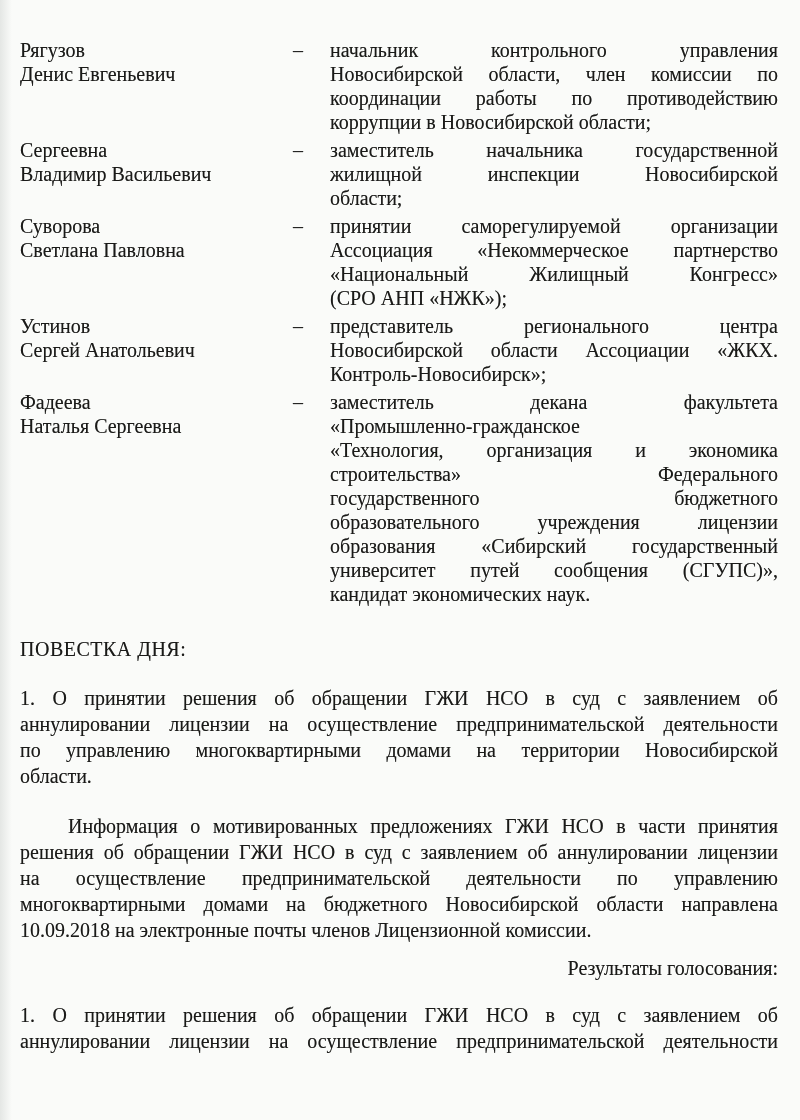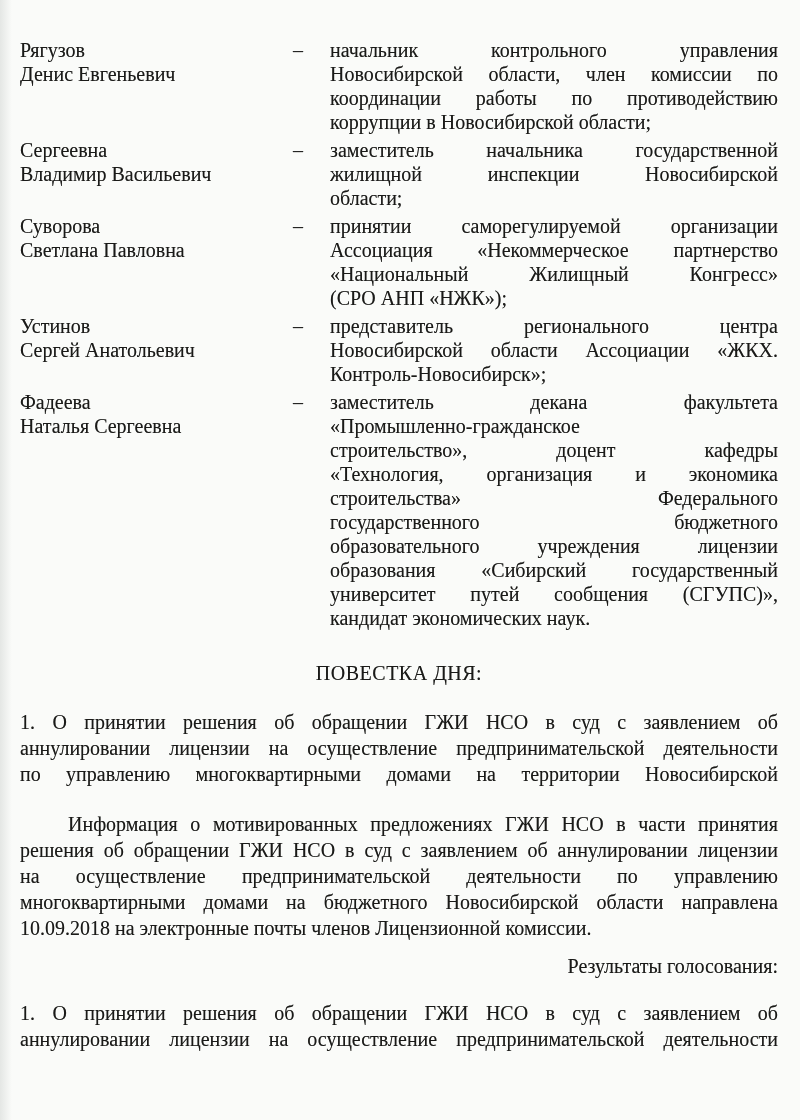--- a/index.html
+++ b/index.html
@@ -29,21 +29,21 @@
   .m-pos  { flex:1; min-width:0;font-family:Liberation Serif, serif; }
   .m-pos .jline { height:24px; line-height:24px; }
 
   
   .jline { text-align:justify; overflow:hidden; }
   .jline::after { content:""; display:inline-block; width:100%; height:0; vertical-align:top; }
   .jline.last { text-align:left; }
   .jline.last::after { content:none; }
   .jline.indent { padding-left:48px; }
 
-  .heading { margin-top:30px; height:26px; line-height:26px; text-align:center; letter-spacing:0.5px; }
+  .heading { margin-top:30px; height:26px; line-height:26px; text-align:left; letter-spacing:0.5px; }
   .para .jline { height:26px; line-height:26px; }
   .para1 { margin-top:23px; }
   .para2 { margin-top:24px; }
   .para3 { margin-top:21px; }
   .results { margin-top:12px; height:26px; line-height:26px; padding-left:48px;text-align:right; }
 </style>
 </head>
 <body>
 
 <div class="page">
@@ -102,38 +102,38 @@
         </div>
         <div class="member">
           <div class="m-name">
             <div class="nline">Фадеева</div>
             <div class="nline">Наталья Сергеевна</div>
           </div>
           <div class="m-dash">–</div>
           <div class="m-pos">
             <div class="jline">заместитель декана факультета</div>
             <div class="jline">«Промышленно-гражданское</div>
-            <div class="jline">строительство», доцент кафедры</div>
             <div class="jline">«Технология, организация и экономика</div>
             <div class="jline">строительства» Федерального</div>
             <div class="jline">государственного бюджетного</div>
             <div class="jline">образовательного учреждения лицензии</div>
             <div class="jline">образования «Сибирский государственный</div>
             <div class="jline">университет путей сообщения (СГУПС)»,</div>
             <div class="jline last">кандидат экономических наук.</div>
           </div>
         </div>
       </div>
 
     <div class="heading">ПОВЕСТКА ДНЯ:</div>
 
     <div class="para para1">
         <div class="jline">1. О принятии решения об обращении ГЖИ НСО в суд с заявлением об</div>
         <div class="jline">аннулировании лицензии на осуществление предпринимательской деятельности</div>
         <div class="jline">по управлению многоквартирными домами на территории Новосибирской</div>
+        <div class="jline last">области.</div>
       </div>
 
     <div class="para para2">
         <div class="jline indent">Информация о мотивированных предложениях ГЖИ НСО в части принятия</div>
         <div class="jline">решения об обращении ГЖИ НСО в суд с заявлением об аннулировании лицензии</div>
         <div class="jline">на осуществление предпринимательской деятельности по управлению</div>
         <div class="jline">многоквартирными домами на бюджетного Новосибирской области направлена</div>
         <div class="jline last">10.09.2018 на электронные почты членов Лицензионной комиссии.</div>
       </div>
 

